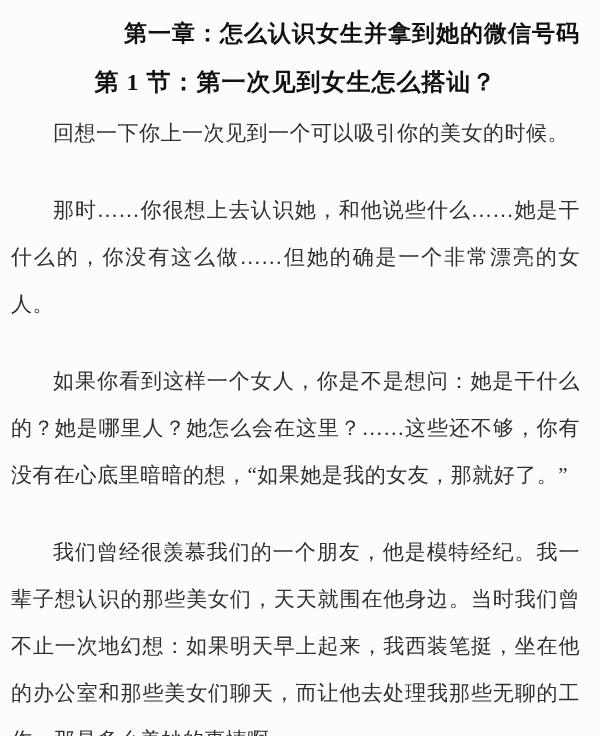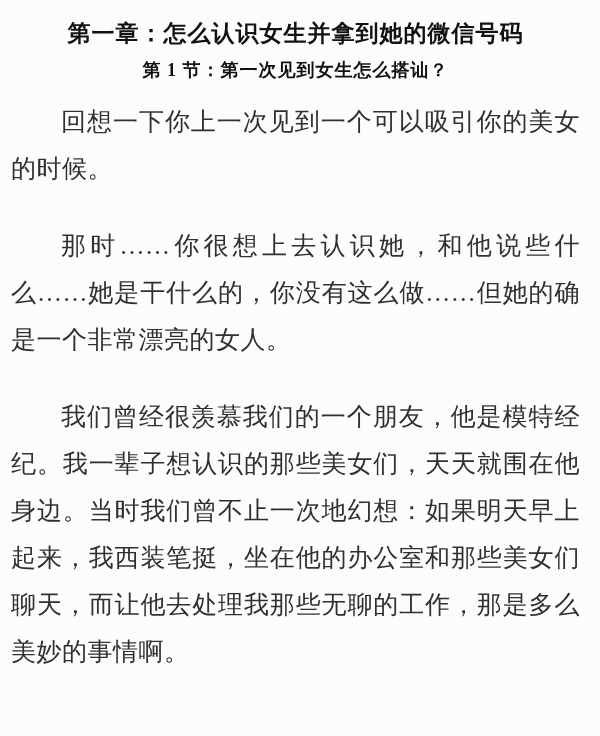--- a/index.html
+++ b/index.html
@@ -17,49 +17,50 @@
     padding: 0 20px 0 11px;
     font-family: "Liberation Serif", "DejaVu Serif", serif;
     color: #2b2b2b;
   }
   .chapter-title {
     margin: 18px 0 0 0;
     font-size: 23px;
     line-height: 32px;
     font-weight: bold;
     color: #111111;
-    text-align: center;
+    text-align: right;
     letter-spacing: 1px;
     white-space: nowrap;
   }
   .section-title {
-    margin: 4px 0 12px 0;
-    font-size: 18px;
+    margin: 16px 0 12px 0;
+    font-size: 24px;
     line-height: 32px;
     font-weight: bold;
     color: #111111;
     text-align: center;
     letter-spacing: 1px;
     white-space: nowrap;
   }
   .body-paragraph {
     margin: 0 0 30px 0;
-    font-size: 25px;
+    font-size: 21px;
     line-height: 47px;
     text-align: justify;
     text-indent: 2em;
     letter-spacing: 0.5px;
     color: #303030;
   }
   .body-paragraph:last-child {
     margin-bottom: 0;
   }
 </style>
 </head>
 <body>
 
 <div class="page">
   <h1 class="chapter-title">第一章：怎么认识女生并拿到她的微信号码</h1>
   <h2 class="section-title">第 1 节：第一次见到女生怎么搭讪？</h2>
   <p class="body-paragraph">回想一下你上一次见到一个可以吸引你的美女的时候。</p>
   <p class="body-paragraph">那时……你很想上去认识她，和他说些什么……她是干什么的，你没有这么做……但她的确是一个非常漂亮的女人。</p>
+  <p class="body-paragraph">如果你看到这样一个女人，你是不是想问：她是干什么的？她是哪里人？她怎么会在这里？……这些还不够，你有没有在心底里暗暗的想，“如果她是我的女友，那就好了。”</p>
   <p class="body-paragraph">我们曾经很羡慕我们的一个朋友，他是模特经纪。我一辈子想认识的那些美女们，天天就围在他身边。当时我们曾不止一次地幻想：如果明天早上起来，我西装笔挺，坐在他的办公室和那些美女们聊天，而让他去处理我那些无聊的工作，那是多么美妙的事情啊。</p>
 </div>
 
 </body></html>

